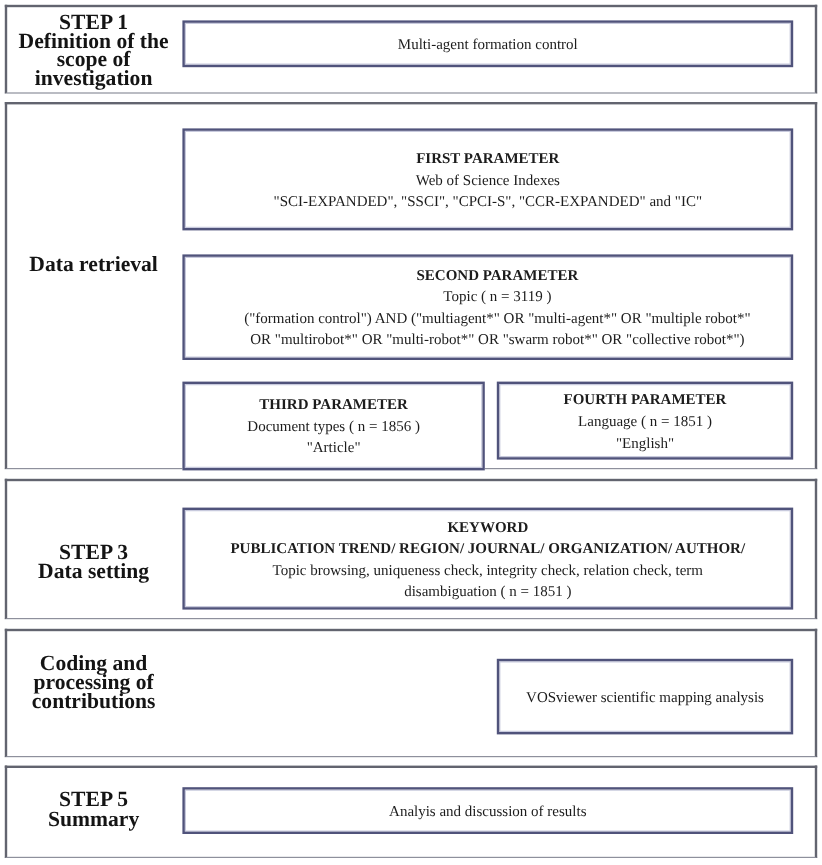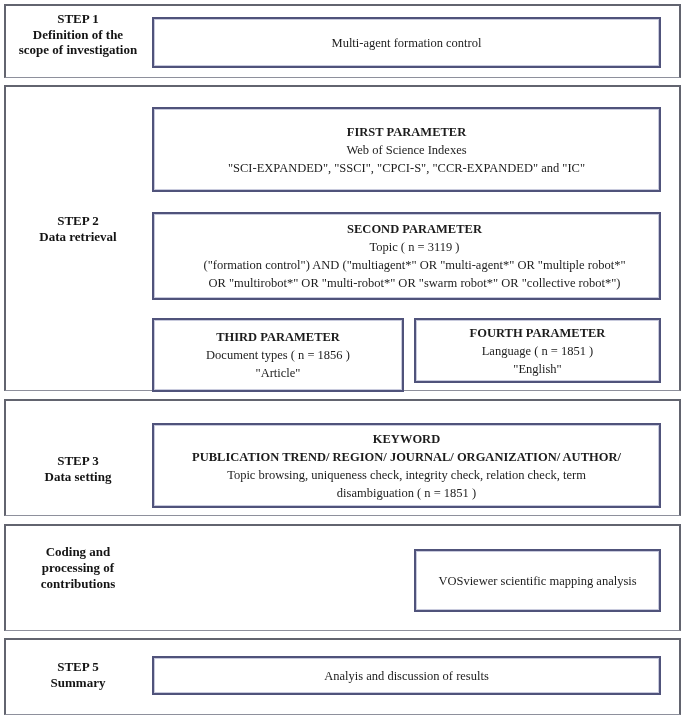--- a/index.html
+++ b/index.html
@@ -26,21 +26,21 @@
     border-bottom-color: #8e909c;
     background: #ffffff;
   }
   
   .step-label {
     position: absolute;
     left: 8px;
     width: 140px;
     text-align: center;
     font-weight: bold;
-    font-size: 13px;
+    font-size: 18px;
     line-height: 15.5px;
     color: #141414;
   }
   
   .box {
     position: absolute;
     border: 2px solid #50537b;
     box-shadow: inset 0 0 0 1px #c8cadd;
     background: #ffffff;
     display: flex;
@@ -64,26 +64,25 @@
   <div class="sec" style="top:85px; height:306px;"></div>
   <div class="sec" style="top:399px; height:117px;"></div>
   <div class="sec" style="top:524px; height:107px;"></div>
   <div class="sec" style="top:638px; height:77px;"></div>
 
   <div class="step-label" style="top:11px;">
     <div>STEP 1</div>
     <div>Definition of the</div>
     <div>scope of investigation</div>
   </div>
-  <div class="box" style="left:152px; top:17px; width:509px; height:51px;">
+  <div class="box" style="left:152px; top:17px; width:509px; height:39px;">
     <div>Multi-agent formation control</div>
   </div>
 
   <div class="step-label" style="top:213px;">
-    <div>STEP 2</div>
     <div>Data retrieval</div>
   </div>
 
   <div class="box" style="left:152px; top:107px; width:509px; height:85px;">
     <div class="bold">FIRST PARAMETER</div>
     <div>Web of Science Indexes</div>
     <div>"SCI-EXPANDED", "SSCI", "CPCI-S", "CCR-EXPANDED" and "IC"</div>
   </div>
 
   <div class="box" style="left:152px; top:212px; width:509px; height:88px;padding-left:22px;">

